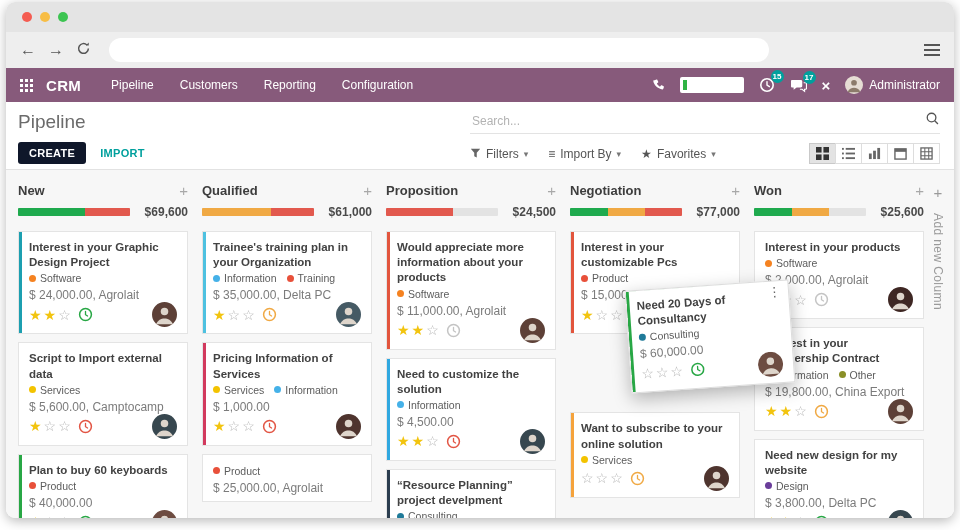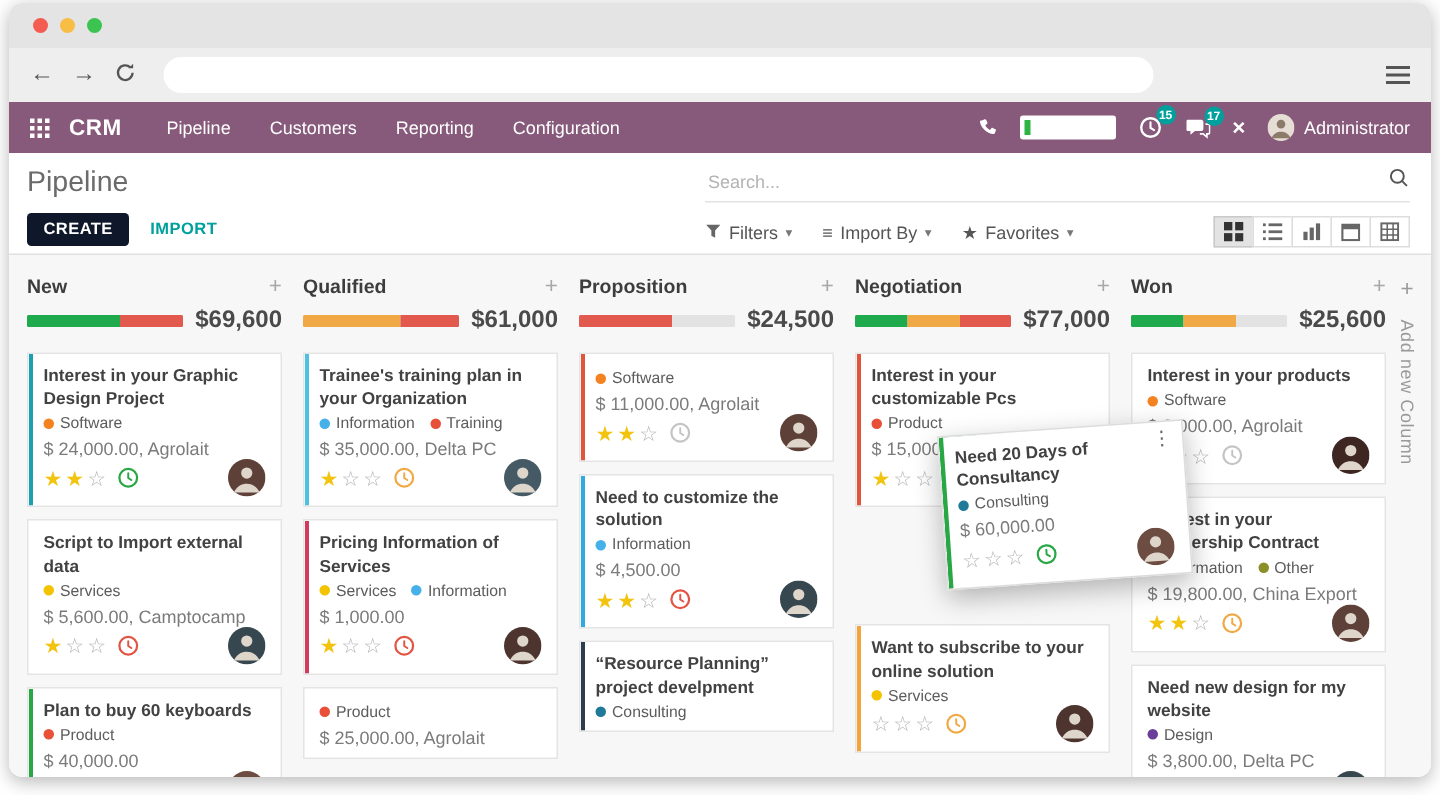--- a/index.html
+++ b/index.html
@@ -53,21 +53,21 @@
   
   .kboard{position:relative;height:349px;background:#f7f7f7;border-top:1px solid #e2e2e2;display:flex;align-items:flex-start;}
   .kcols{display:flex;gap:14px;padding:12px 0 0 12px;}
   .kcol{width:170px;flex:none;}
   .kcol-head{display:flex;align-items:center;}
   .kcol-name{font-size:13px;font-weight:bold;color:#3d3d3d;flex:1;}
   .kcol-plus{color:#a8a8a8;font-size:15px;cursor:pointer;}
   .kbar-row{display:flex;align-items:center;margin-top:6px;}
   .kbar{flex:1;height:8px;background:#e3e3e3;display:flex;overflow:hidden;border-radius:1px;}
   .kbar i{height:100%;display:block;}
-  .ktotal{font-size:16px;font-weight:bold;color:#4a4a4a;margin-left:8px;min-width:50px;text-align:right;}
+  .ktotal{font-size:12px;font-weight:bold;color:#4a4a4a;margin-left:8px;min-width:50px;text-align:right;}
   .kcards{margin-top:12px;display:flex;flex-direction:column;gap:8px;}
   .kcard{background:#fff;border:1px solid #e4e4e4;padding:8px 10px 6px;position:relative;cursor:pointer;}
   .kcard-title{font-size:11.5px;font-weight:bold;color:#424242;line-height:1.32;}
   .ktags{display:flex;align-items:center;flex-wrap:wrap;margin-top:2px;gap:2px 10px;font-size:10.5px;color:#5c5c5c;}
   .ktag{display:flex;align-items:center;gap:4px;}
   .kdot{width:7px;height:7px;border-radius:50%;display:inline-block;}
   .kamount{font-size:12px;color:#7b7b7b;margin-top:4px;}
   .kfoot{display:flex;align-items:center;margin-top:0;}
   .kstars{font-size:14px;letter-spacing:2px;line-height:22px;}
   .kstars .on{color:#f2c40f;}
@@ -404,20 +404,21 @@
         <span class="kcol-plus">+</span>
           </div>
       <div class="kbar-row">
         <span class="kbar">
               <i style="width:60%;background:#e2594e"></i>
             </span>
         <span class="ktotal">$24,500</span>
           </div>
           <div class="kcards">
             <div class="kcard" style="box-shadow: rgb(226, 85, 61) 3px 0px 0px inset;">
+      <div class="kcard-title">Would appreciate more information about your products</div>
       <div class="ktags">
                 <span class="ktag"><i class="kdot" style="background:#f58220"></i>Software</span>
               </div>
       <div class="kamount">$ 11,000.00, Agrolait</div>
       <div class="kfoot">
         <span class="kstars"><span class="on">★</span><span class="on">★</span><span class="off">☆</span></span>
         <span class="kclock">
                   <svg width="15" height="15" viewBox="0 0 16 16">
                     <circle cx="8" cy="8" r="6.3" fill="none" stroke="#c4c4c4" stroke-width="1.6"></circle>
                     <path d="M8 4.8v3.4l2.2 1.4" fill="none" stroke="#c4c4c4" stroke-width="1.4" stroke-linecap="round"></path>

